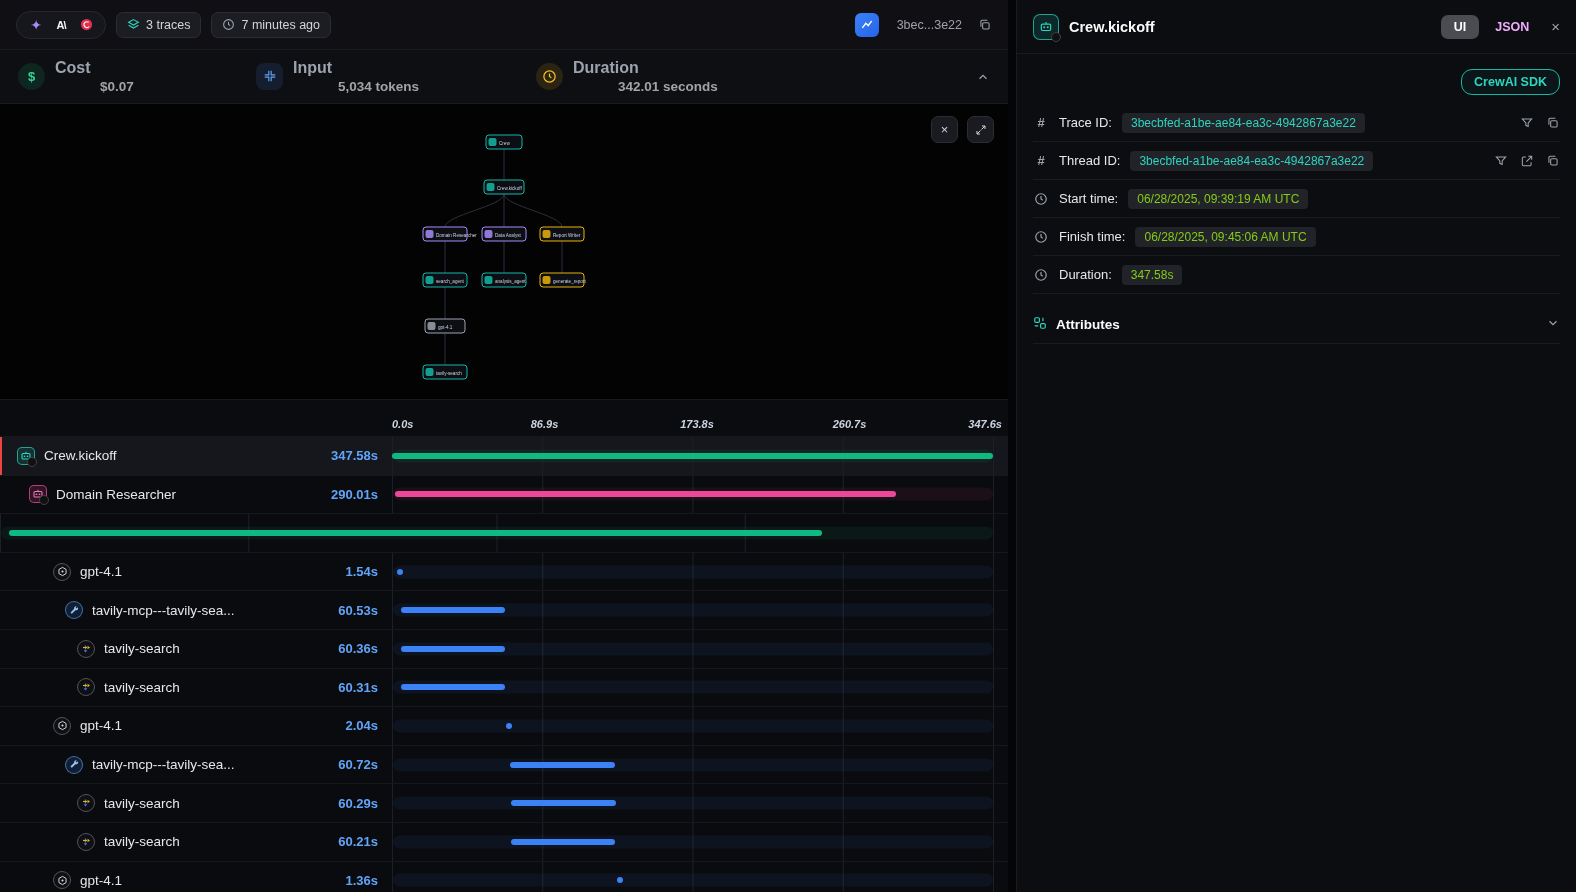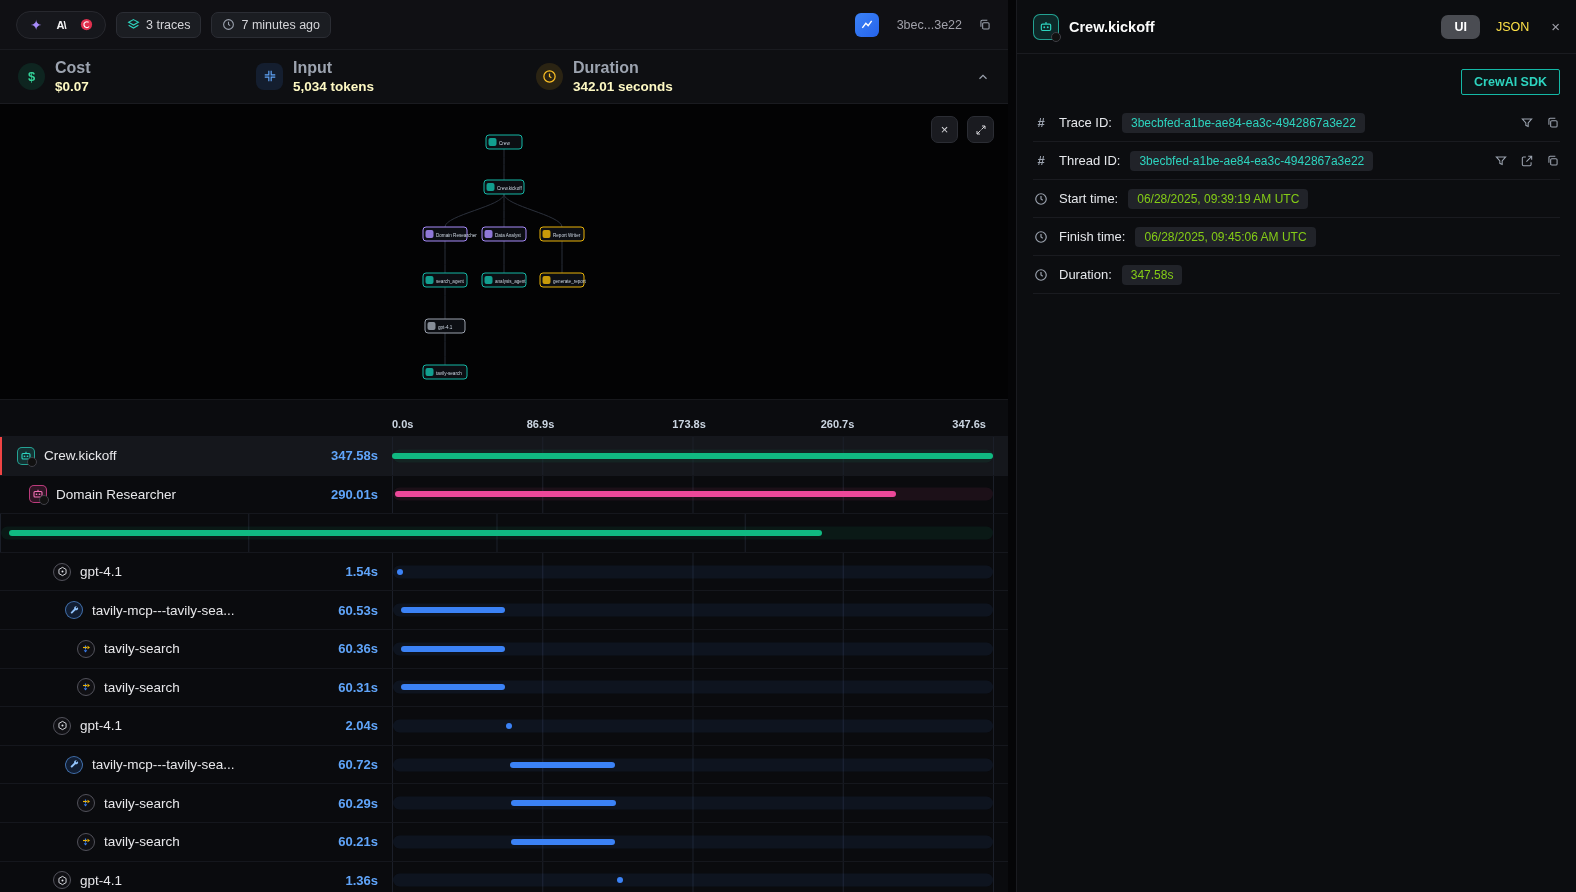--- a/index.html
+++ b/index.html
@@ -31,31 +31,31 @@
     padding:0 18px; border-bottom:1px solid #1a1b20; }
   .metric { display:flex; align-items:center; gap:10px; }
   .metric.m0 { width:238px; } .metric.m1 { width:280px; } .metric.m2 { width:258px; }
   .m-icon { width:27px; height:27px; border-radius:8px; display:flex; align-items:center; justify-content:center;
     font-weight:700; font-size:13px; }
   .m-icon.cost { background:rgba(16,185,129,.13); color:#34d399; border-radius:50%; }
   .m-icon.input { background:rgba(59,130,246,.13); }
   .m-icon.output { background:rgba(167,139,250,.13); }
   .m-icon.dur { background:rgba(251,191,36,.12); border-radius:50%; }
   .m-label { font-size:16px; font-weight:700; color:#9ca3af; line-height:1.25; }
-  .m-value { font-size:13.5px; font-weight:700; color:#fef9c3; line-height:1.3; }
+  .m-value { font-size:13.5px; font-weight:700; color:#a3a3a3; line-height:1.3;margin-left:45px; }
   .metrics-collapse { margin-left:auto; color:#9ca3af; }
 
   .graph-panel { height:296px; background:#030304; position:relative; border-bottom:1px solid #17181c; }
   .graph-actions { position:absolute; top:12px; right:14px; display:flex; gap:9px; }
   .g-btn { width:27px; height:27px; border-radius:7px; background:#1a1b20; border:1px solid #2b2d34;
     color:#d4d4d8; font-size:13px; display:flex; align-items:center; justify-content:center; cursor:pointer; }
 
   .ruler { height:36px; display:flex; align-items:flex-end; padding-bottom:6px; }
   .ruler-spacer { width:392px; min-width:392px; }
-  .ruler-area { flex:1; margin-right:22px; position:relative; height:16px; }
+  .ruler-area { flex:1; margin-right:6px; position:relative; height:16px;font-style:italic; }
   .tick { position:absolute; bottom:0; font-size:11px; font-weight:700; color:#cbd5e1;
     transform:translateX(-50%); white-space:nowrap; }
   .tick.first { transform:none; }
   .tick.last { transform:translateX(-100%); }
 
   .rows { flex:1; display:flex; flex-direction:column; overflow:hidden; background:#0a0b0e; }
   .t-row { display:flex; align-items:center; height:38.6px; min-height:38.6px;
     border-top:1px solid #15171d; cursor:pointer; }
   .t-row.selected { background:#15171c; box-shadow:inset 2px 0 0 #ef4444; }
   .t-label { width:392px; min-width:392px; display:flex; align-items:center; gap:8px; padding-right:14px; }
@@ -80,26 +80,26 @@
 
   
   .gap { width:8px; min-width:8px; background:#050507; }
   .right { flex:1; background:#0c0d10; display:flex; flex-direction:column; border-left:1px solid #1a1b20; }
   .r-head { height:54px; display:flex; align-items:center; gap:10px; padding:0 16px; border-bottom:1px solid #1a1b20; }
   .r-head .sq-ic { width:26px; height:26px; border-radius:7px; }
   .r-title { font-weight:700; font-size:14.5px; color:#fafafa; }
   .toggle { margin-left:auto; display:flex; align-items:center; gap:8px; }
   .t-ui { background:#4a4c52; color:#ffffff; padding:5px 13px; border-radius:7px; font-size:12.5px; font-weight:700;
     border:none; cursor:pointer; }
-  .t-json { background:none; border:none; color:#fde047; font-size:12.5px; font-weight:400; cursor:pointer; padding:5px 8px; }
+  .t-json { background:none; border:none; color:#f0abfc; font-size:12.5px; font-weight:700; cursor:pointer; padding:5px 8px; }
   .r-close { background:none; border:none; color:#a1a1aa; font-size:15px; cursor:pointer; margin-left:4px; }
 
   .sdk-row { display:flex; justify-content:flex-end; padding:15px 16px 9px; }
   .sdk-badge { border:1px solid #14b8a6; color:#2dd4bf; font-size:12.5px; font-weight:700;
-    padding:5px 12px; border-radius:2px; background:rgba(20,184,166,.05); }
+    padding:5px 12px; border-radius:11px; background:rgba(20,184,166,.05); }
 
   .fields { padding:0 16px; }
   .field { display:flex; align-items:center; gap:10px; height:38px; border-bottom:1px solid #1a1b20; }
   .f-icon { width:16px; display:flex; align-items:center; justify-content:center; color:#9ca3af;
     font-size:13px; font-weight:700; flex:none; }
   .f-label { font-size:13px; color:#e5e7eb; white-space:nowrap; }
   .chip { background:#212329; border-radius:4px; padding:3px 9px; font-size:12px; white-space:nowrap; }
   .chip.teal { color:#2dd4bf; }
   .chip.amber { color:#84cc16; }
   .f-actions { margin-left:auto; display:flex; gap:12px; }
@@ -598,14 +598,29 @@
               <circle cx="12" cy="12" r="9" fill="none" stroke="#9ca3af" stroke-width="2"></circle>
               <path d="M12 7v5l3 2" fill="none" stroke="#9ca3af" stroke-width="2"></path>
             </svg>
         </span>
         <span class="f-label">Duration:</span>
         <span class="chip amber">347.58s</span>
       </div>
 
     </div>
 
+    <div class="attr-row">
+      <span>
+        <svg width="14" height="14" viewBox="0 0 24 24">
+            <rect x="3" y="3" width="8" height="8" rx="2" fill="none" stroke="#2dd4bf" stroke-width="2"></rect>
+            <rect x="13" y="13" width="8" height="8" rx="2" fill="none" stroke="#2dd4bf" stroke-width="2"></rect>
+            <path d="M17 3v6M3 17h6" stroke="#2dd4bf" stroke-width="2" fill="none"></path>
+          </svg>
+      </span>
+      <span class="attr-label">Attributes</span>
+      <span class="attr-chevron">
+        <svg width="14" height="14" viewBox="0 0 24 24">
+            <polyline points="6,9 12,15 18,9" fill="none" stroke="#9ca3af" stroke-width="2"></polyline>
+          </svg>
+      </span>
+    </div>
   </div>
 </div>
 
 </body></html>

